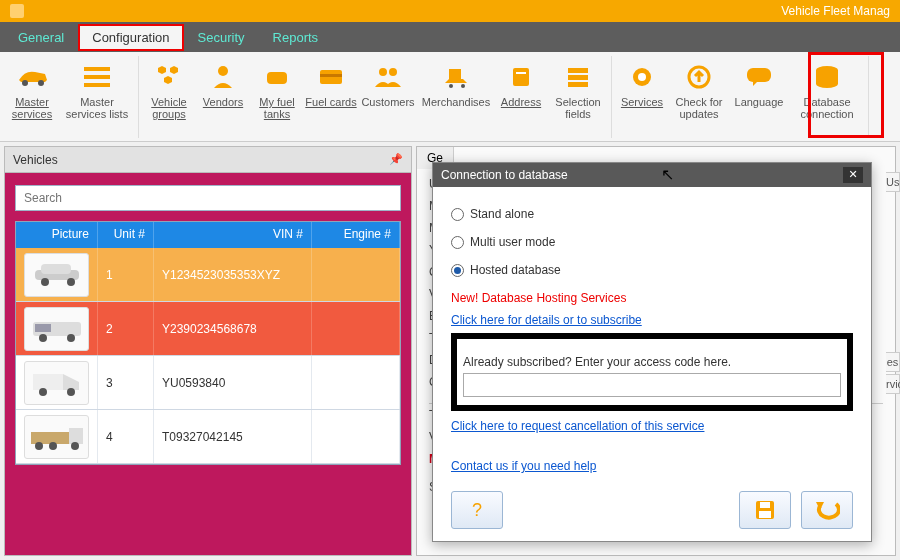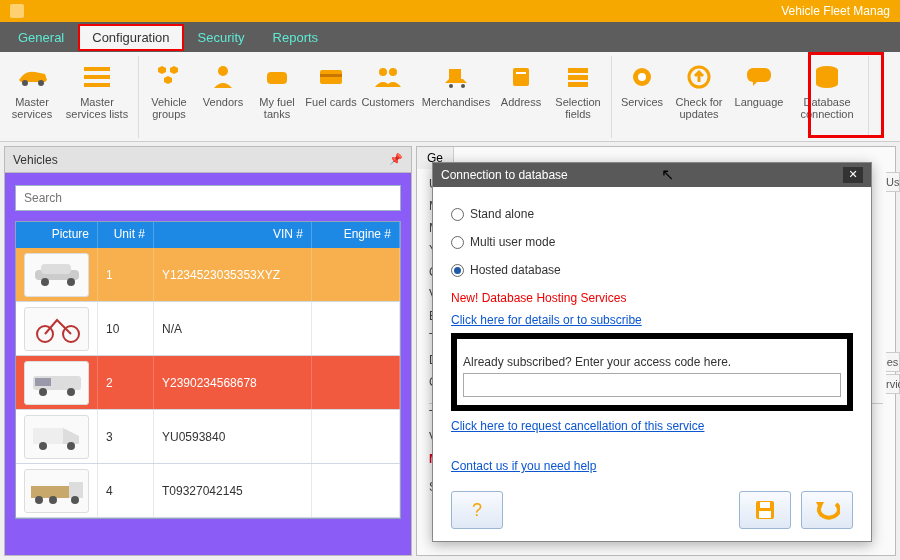--- a/index.html
+++ b/index.html
@@ -10,30 +10,30 @@
   
   .menubar { background: #5d5d5d; height: 30px; display:flex; align-items:center; padding:0 4px; }
   .menubar .menuitem { color:#5eead4; font-size:13px; padding: 6px 14px; cursor:default; }
   .menubar .menuitem.active { background:#f5f5f5; color:#333; border:2px solid #e00; padding:4px 12px; }
 
   .ribbon { background:#f5f5f5; border-bottom:1px solid #ccc; height:90px; display:flex; align-items:flex-start; padding:4px 2px 0 2px; position:relative; }
   .ribbon-group { display:flex; gap:2px; border-right:1px solid #ddd; height:82px; padding:0 4px;}
   .ribbon-group:last-child{border-right:none;}
   .ribbon-btn { width:58px; text-align:center; font-size:11px; color:#555; padding-top:4px; cursor:default; }
   .ribbon-btn.wide{width:74px;}
-  .ribbon-btn.narrow{width:52px;}
+  .ribbon-btn.narrow{width:52px;text-decoration:underline;}
   .ribbon-btn .ico { height:34px; display:flex; align-items:center; justify-content:center; }
   .ribbon-btn .lbl { line-height:12px; padding-top:2px;}
   .ribbon-highlight { position:absolute; border:3px solid #e00; pointer-events:none; }
 
   .workarea { display:flex; height:418px; }
   .left-panel { width:408px; background:#e9ecef; border:1px solid #bbb; margin:4px; display:flex; flex-direction:column;}
   .panel-header { background:#e2e2e2; border-bottom:1px solid #bbb; height:26px; display:flex; align-items:center; padding:0 8px; font-size:12px; color:#333;}
   .panel-header .pin { margin-left:auto; font-size:11px; color:#555;}
-  .panel-body { flex:1; background:#8b5cf6; padding:12px 10px 12px 10px; overflow:hidden;}
+  .panel-body { flex:1; background:#be185d; padding:12px 10px 12px 10px; overflow:hidden;}
   .search { width:100%; height:26px; border:1px solid #9fb3c8; background:#fff; padding:0 8px; font-size:12px; color:#888;}
   .grid { margin-top:10px; border:1px solid #8fa4ba;}
   .grid-header { display:flex; background:#1e88e5; color:#fff; font-size:12px; height:26px;}
   .grid-header .col { padding:5px 8px; border-right:1px solid #4fa3ec;text-align:right;}
   .grid-row { display:flex; height:54px; background:#fff; border-bottom:1px solid #cfd8e3; font-size:12px; color:#333;}
   .grid-row .cell { padding:4px 8px; border-right:1px solid #e4e9ef; display:flex; align-items:center;}
   .col-pic{width:82px;} .col-unit{width:56px;} .col-vin{width:158px;} .col-eng{flex:1;}
   .thumb{ width:70px; height:44px; background:#fafafa; border:1px solid #ddd; border-radius:3px; display:flex; align-items:center; justify-content:center;}
   .row-sel-orange{ background:#f7b04d; color:#fff;}
   .row-sel-orange .cell{ border-right:1px solid #f7c071;}
@@ -253,34 +253,20 @@
                 <svg width="60" height="30">
                   <rect x="8" y="10" width="44" height="10" rx="4" fill="#ccc"></rect>
                   <rect x="14" y="4" width="30" height="10" rx="4" fill="#ddd"></rect>
                   <circle cx="18" cy="22" r="4" fill="#555"></circle>
                   <circle cx="44" cy="22" r="4" fill="#555"></circle>
                 </svg>
               </div>
             </div>
           <div class="cell col-unit">1</div>
           <div class="cell col-vin">Y1234523035353XYZ</div>
-          <div class="cell col-eng"></div>
-        </div>
-        <div class="grid-row">
-          <div class="cell col-pic">
-              <div class="thumb">
-                <svg width="60" height="30">
-                  <circle cx="18" cy="20" r="8" fill="none" stroke="#b33" stroke-width="2"></circle>
-                  <circle cx="44" cy="20" r="8" fill="none" stroke="#b33" stroke-width="2"></circle>
-                  <path d="M18 20 L30 6 L44 20" fill="none" stroke="#b33" stroke-width="2"></path>
-                </svg>
-              </div>
-            </div>
-          <div class="cell col-unit">10</div>
-          <div class="cell col-vin">N/A</div>
           <div class="cell col-eng"></div>
         </div>
         <div class="grid-row row-sel-red">
           <div class="cell col-pic">
               <div class="thumb">
                 <svg width="60" height="30">
                   <rect x="6" y="8" width="48" height="14" rx="3" fill="#ddd"></rect>
                   <rect x="8" y="10" width="16" height="8" fill="#99a"></rect>
                   <circle cx="16" cy="24" r="4" fill="#555"></circle>
                   <circle cx="44" cy="24" r="4" fill="#555"></circle>

